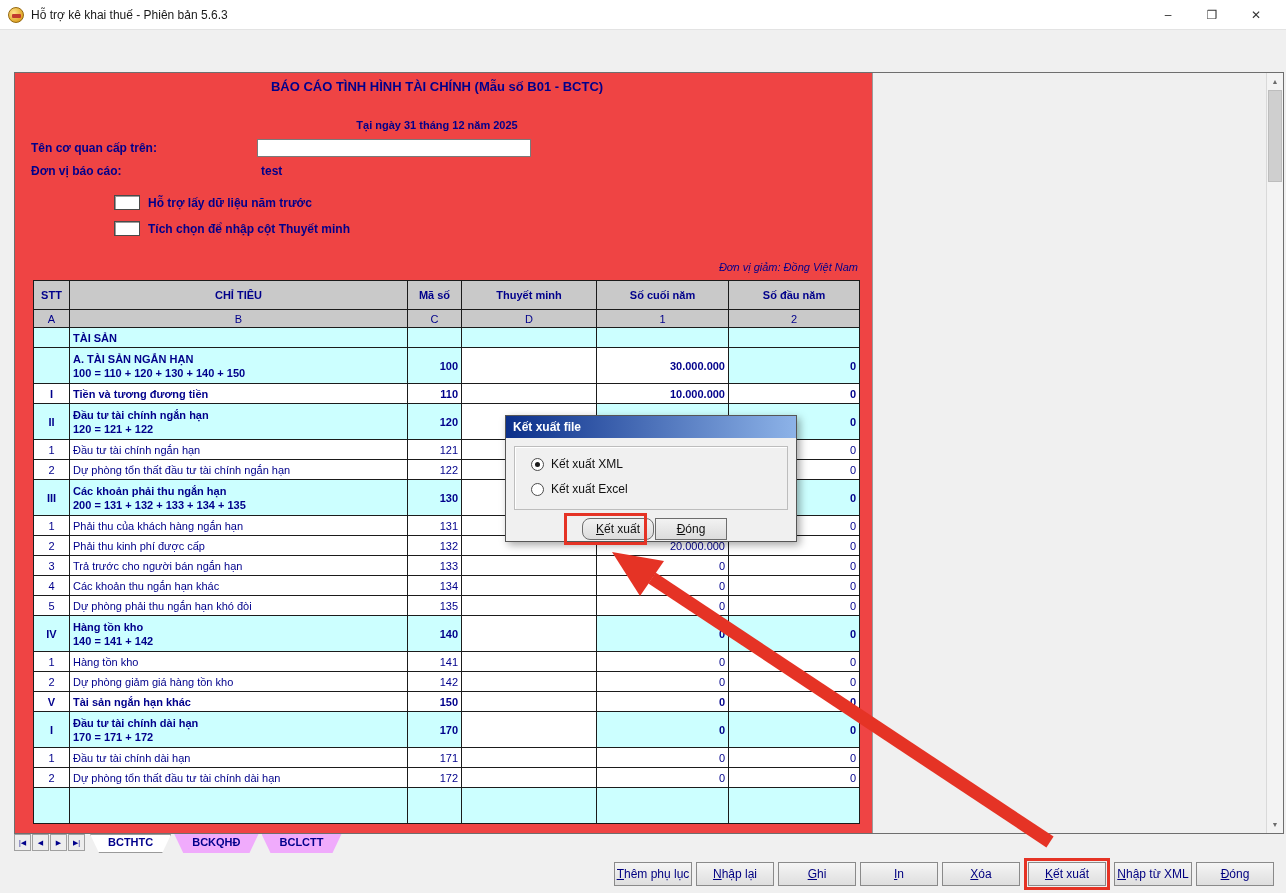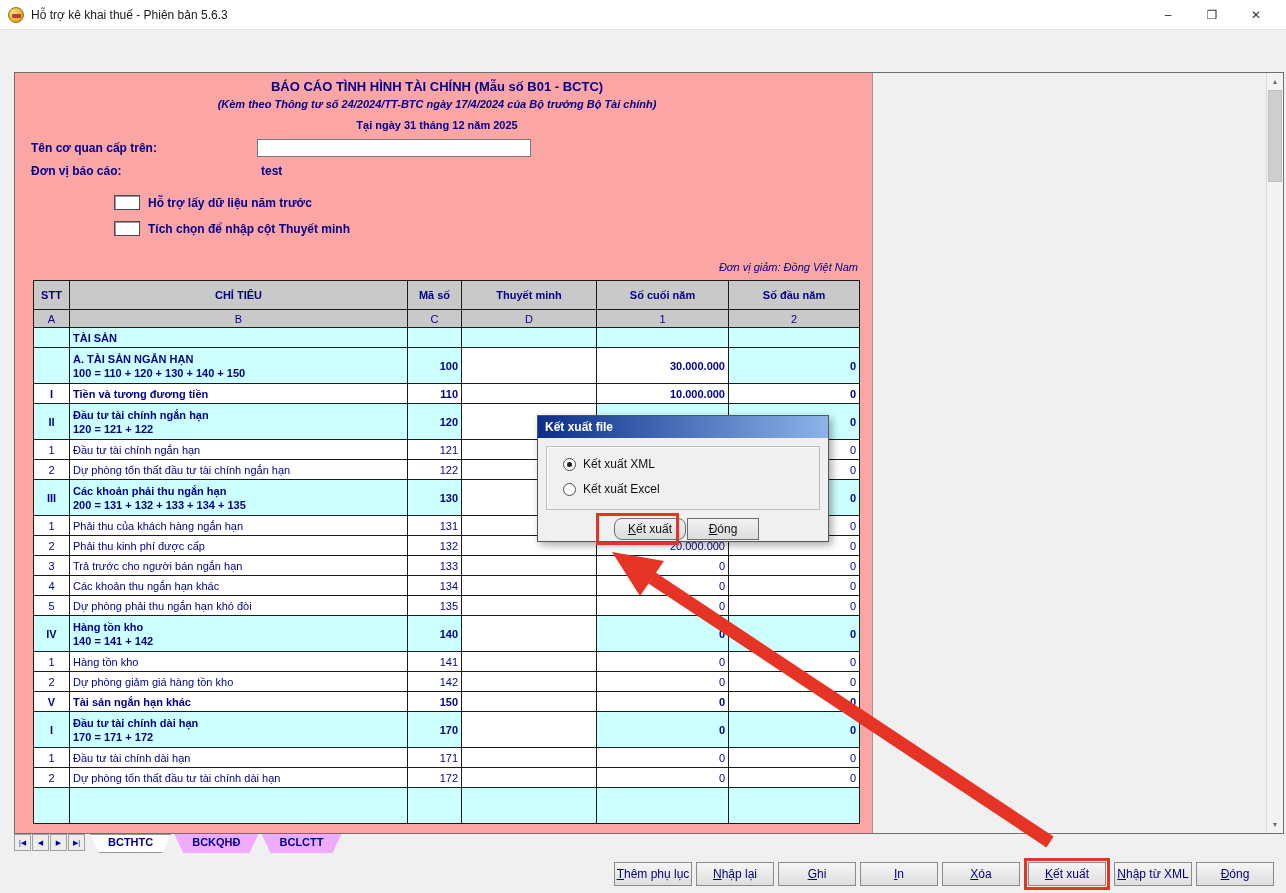--- a/index.html
+++ b/index.html
@@ -17,21 +17,21 @@
     background:radial-gradient(circle at 35% 35%, #ffe28a, #e0a62a 70%, #a8761a);
     border:1px solid #96690f;position:relative;flex:0 0 auto;}
   .app-icon::after{content:"";position:absolute;left:3px;top:6px;width:9px;height:4px;background:#c23b2e;border-radius:1px;}
   .win-title{font-size:12px;color:#1a1a1a;}
   .win-controls{margin-left:auto;display:flex;}
   .win-btn{width:44px;height:29px;display:flex;align-items:center;justify-content:center;
     font-size:12px;color:#333;background:transparent;border:none;}
   
   .workspace{position:absolute;left:14px;top:72px;width:1270px;height:762px;
     border:1px solid #6e6e6e;background:#f0f0f0;}
-  .form-panel{position:absolute;left:0;top:0;width:858px;height:100%;background:#fca5a5;
+  .form-panel{position:absolute;left:0;top:0;width:858px;height:100%;background:#ef4444;
     border-right:1px solid #9b9b9b;overflow:hidden;}
   
   .r-title{position:absolute;top:6px;left:0;width:844px;text-align:center;font-size:13px;font-weight:bold;color:#00008b;}
   .r-sub{position:absolute;top:25px;left:0;width:844px;text-align:center;font-size:11px;font-style:italic;font-weight:bold;color:#00008b;}
   .r-date{position:absolute;top:46px;left:0;width:844px;text-align:center;font-size:11px;font-weight:bold;color:#00008b;}
   .fld-label{position:absolute;left:16px;font-size:12px;font-weight:bold;color:#00008b;}
   .agency-input{position:absolute;left:242px;top:66px;width:274px;height:18px;border:1px solid #7a7a7a;
     background:#fff;font-size:12px;padding:0 3px;color:#00008b;}
   .unit-value{position:absolute;left:246px;top:91px;font-size:12px;font-weight:bold;color:#00008b;}
   .cbx{position:absolute;left:99px;width:26px;height:15px;background:#fff;border:1px solid #4a4a4a;
@@ -74,21 +74,21 @@
     clip-path:polygon(0 0,100% 0,calc(100% - 9px) 100%,9px 100%);margin-left:-9px;font-weight:bold;}
   .tab.active{background:#fff;font-weight:bold;box-shadow:inset 0 0 0 1px #9a9a9a;}
   
   .footer-bar{position:absolute;left:0;top:854px;width:1286px;height:39px;display:flex;justify-content:flex-end;
     align-items:center;gap:4px;padding-right:12px;}
   .btn{width:78px;height:24px;background:linear-gradient(#f5f5f5,#dedede);border:1px solid #8a8a8a;
     font-family:inherit;font-size:12px;color:#000080;display:flex;align-items:center;justify-content:center;}
   .red-wrap{border:3px solid #e53325;padding:1px;display:inline-flex;}
   
   .dialog{position:absolute;left:505px;top:415px;width:292px;height:127px;background:#f0f0f0;
-    border:1px solid #565656;box-shadow:3px 3px 8px rgba(0,0,0,.35);z-index:40;margin-left:32px;}
+    border:1px solid #565656;box-shadow:3px 3px 8px rgba(0,0,0,.35);z-index:40;}
   .dialog-title{height:22px;background:linear-gradient(90deg,#0b2f8a,#8db3e8);color:#fff;font-size:12px;
     font-weight:bold;display:flex;align-items:center;padding:0 7px;}
   .dialog-group{position:absolute;left:8px;top:30px;width:274px;height:64px;border:1px solid #bdbdbd;
     box-shadow:inset 1px 1px 0 #ffffff;}
   .radio-row{position:absolute;left:16px;display:flex;align-items:center;gap:7px;}
   .radio-row.r1{top:10px;}
   .radio-row.r2{top:35px;}
   .radio{width:13px;height:13px;border-radius:50%;border:1px solid #4c4c4c;background:#fff;position:relative;flex:0 0 auto;}
   .radio.sel::after{content:"";position:absolute;left:3px;top:3px;right:3px;bottom:3px;background:#1c1c1c;border-radius:50%;}
   .radio-label{font-size:12px;color:#111;}
@@ -110,21 +110,20 @@
   <div class="win-controls">
     <button class="win-btn">–</button>
     <button class="win-btn">❐</button>
     <button class="win-btn">✕</button>
   </div>
 </div>
 
 <div class="workspace">
   <div class="form-panel">
     <div class="r-title">BÁO CÁO TÌNH HÌNH TÀI CHÍNH (Mẫu số B01 - BCTC)</div>
-    <div class="r-sub">(Kèm theo Thông tư số 24/2024/TT-BTC ngày 17/4/2024 của Bộ trưởng Bộ Tài chính)</div>
     <div class="r-date">Tại ngày 31 tháng 12 năm 2025</div>
 
     <div class="fld-label" style="top:68px">Tên cơ quan cấp trên:</div>
     <input class="agency-input" value="" style="">
 
     <div class="fld-label" style="top:91px">Đơn vị báo cáo:</div>
     <div class="unit-value">test</div>
 
     <div class="cbx" style="top:122px"></div>
     <div class="cbx-label" style="top:123px">Hỗ trợ lấy dữ liệu năm trước</div>

